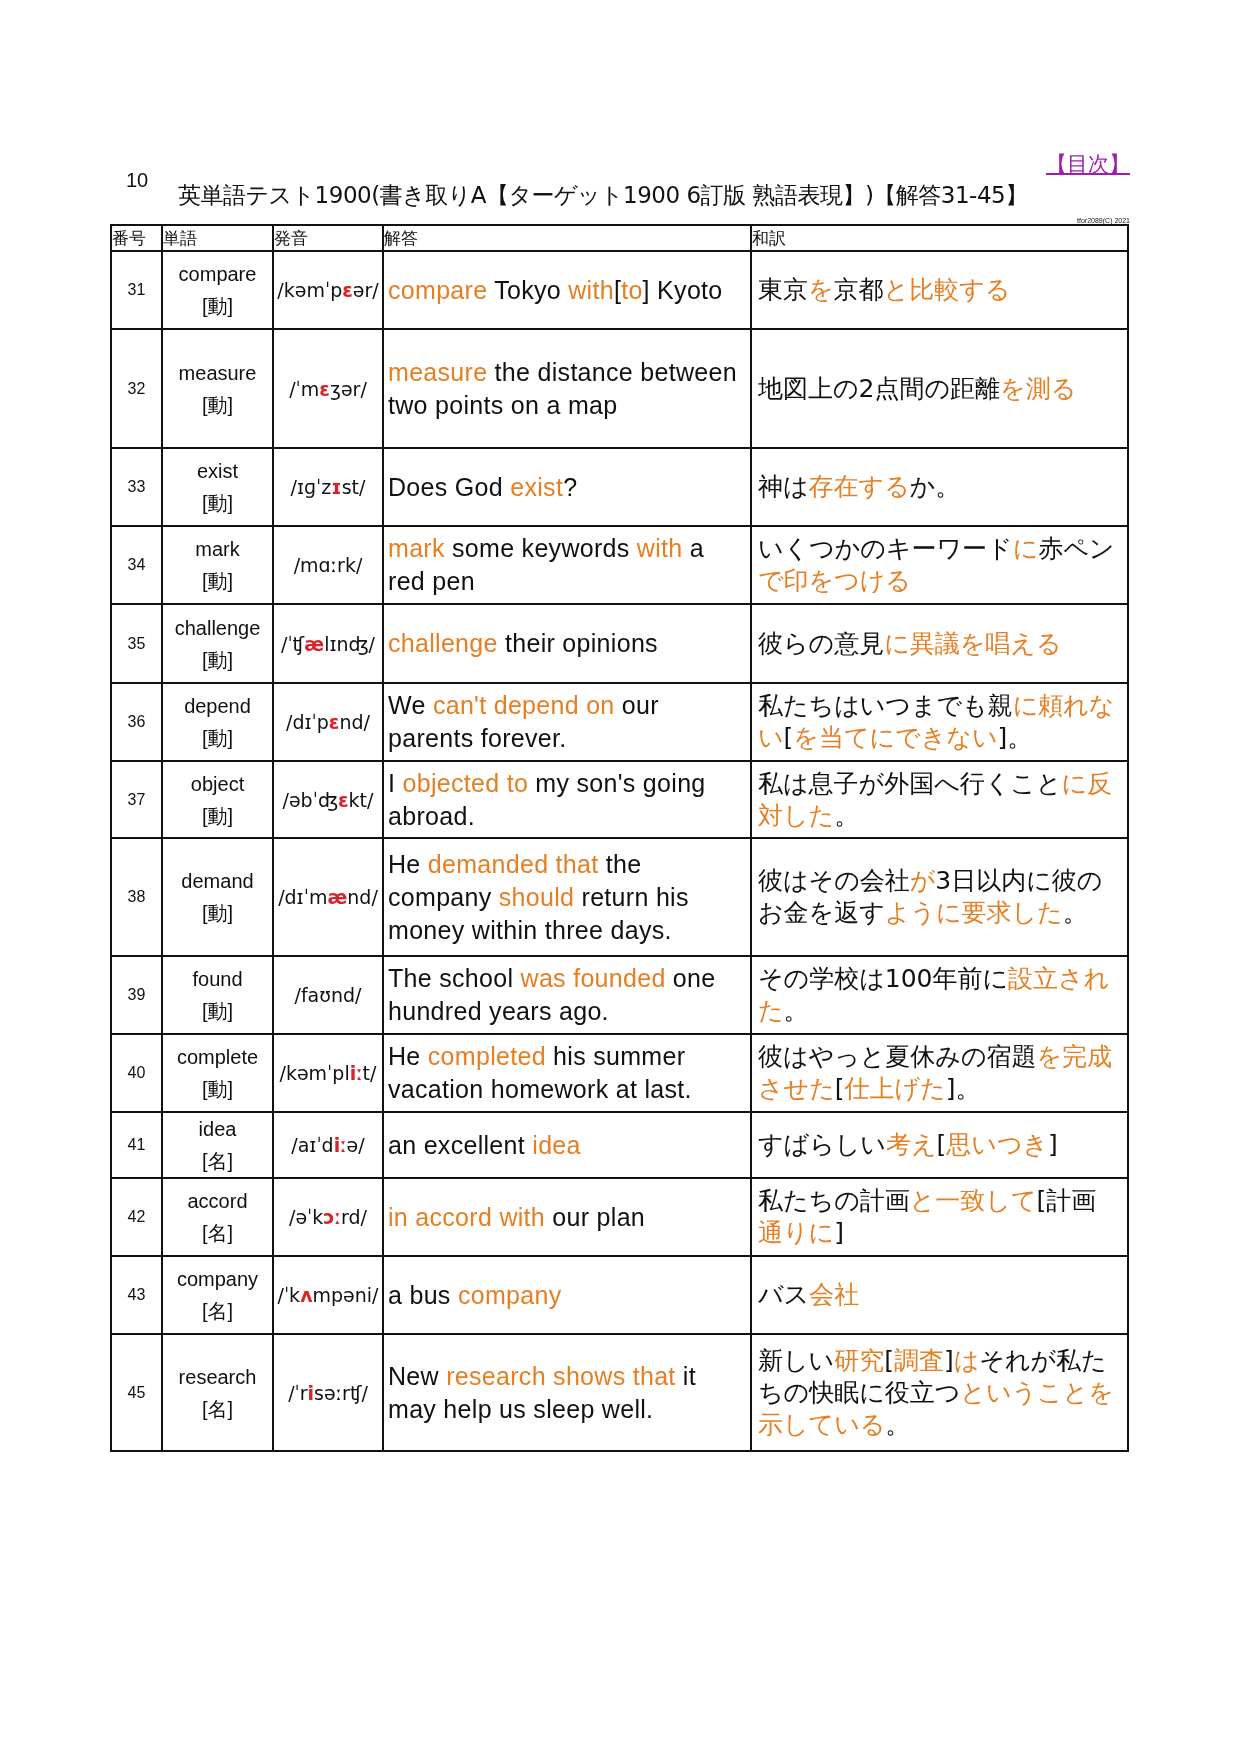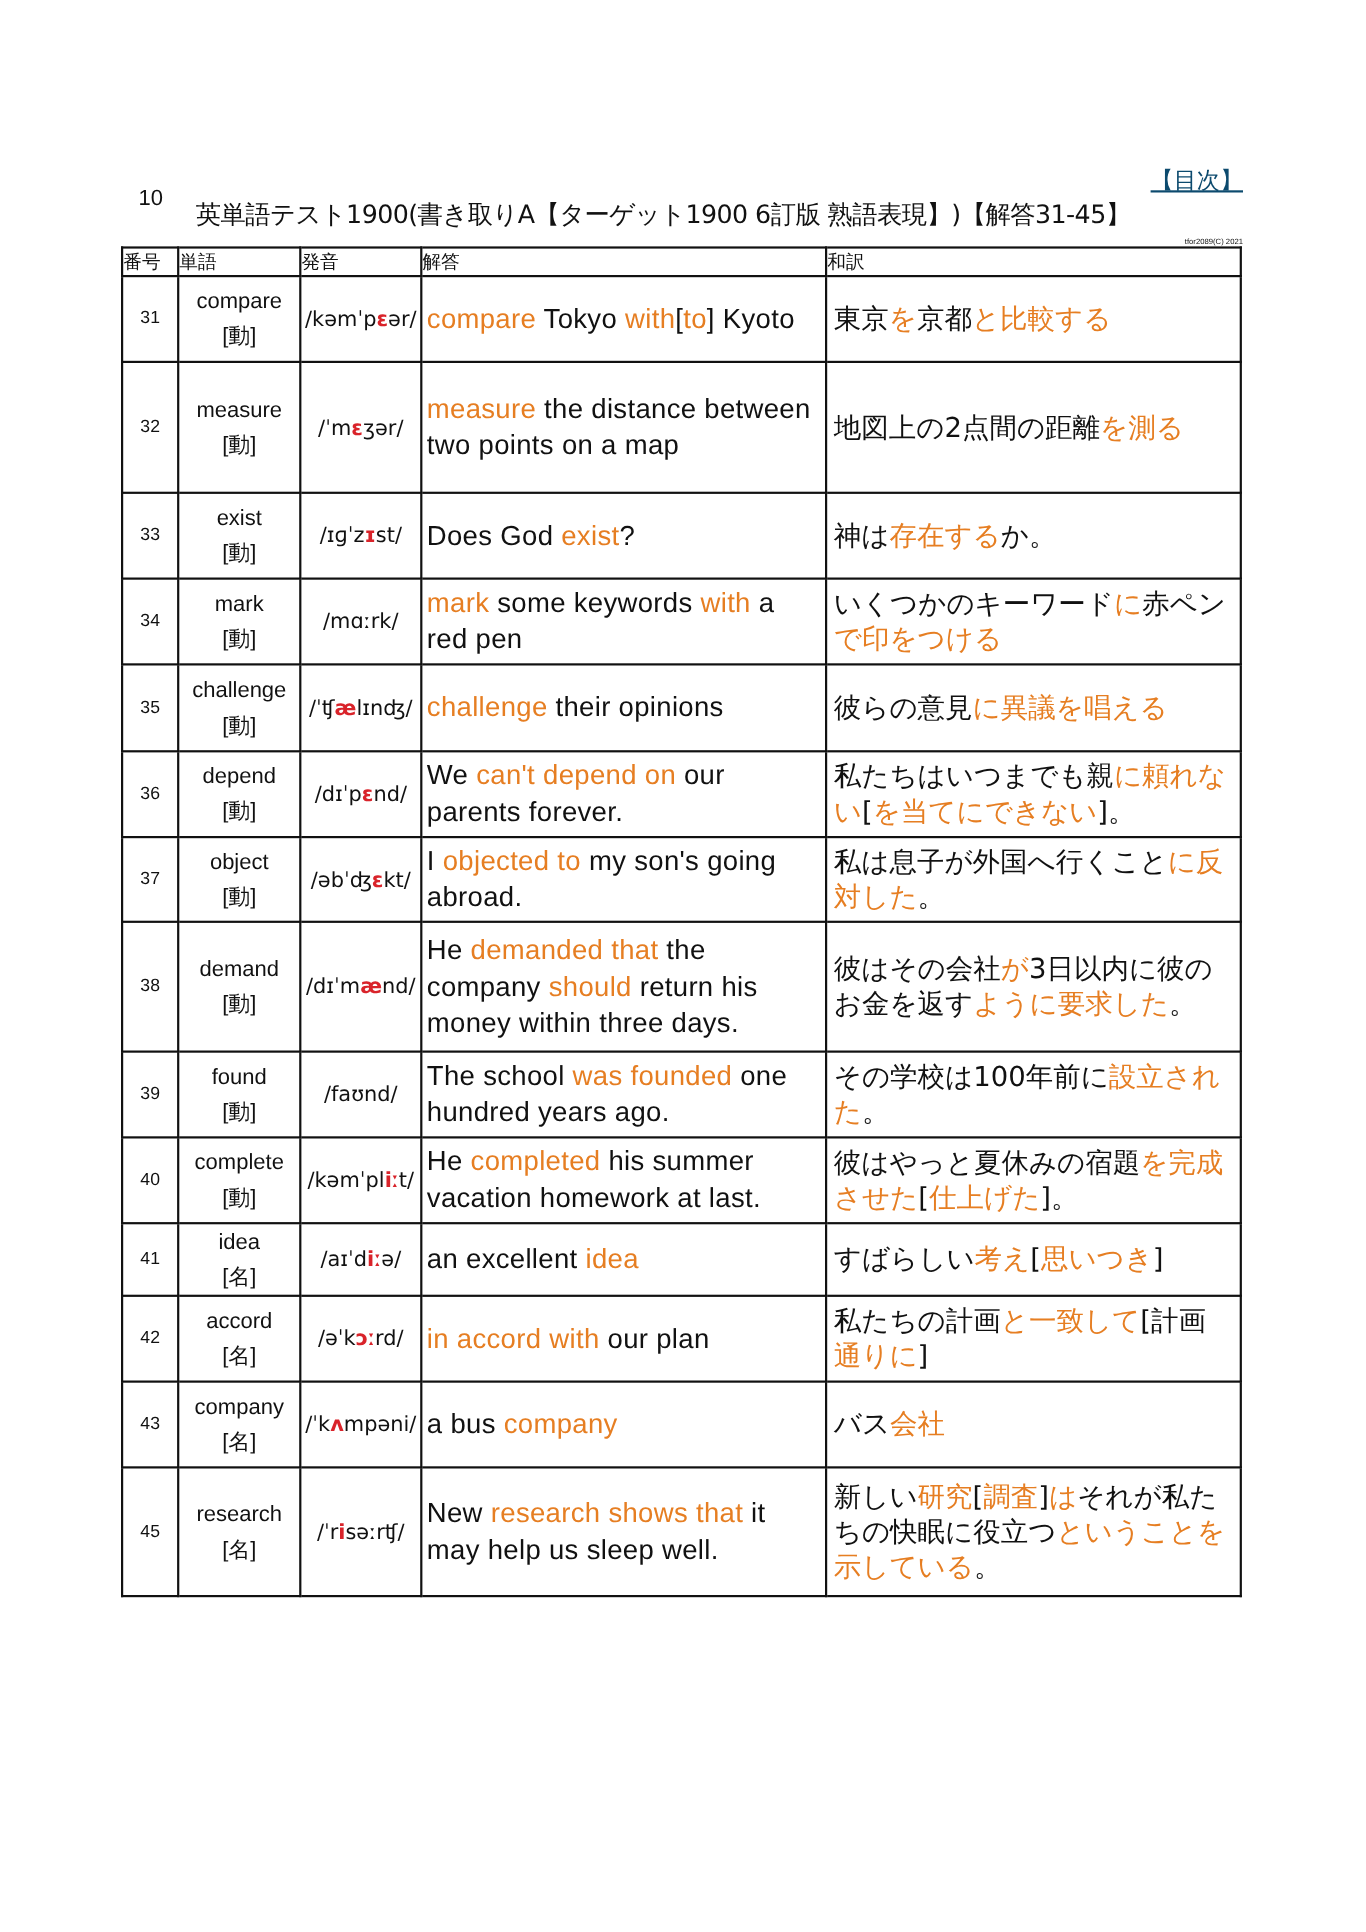--- a/index.html
+++ b/index.html
@@ -1,18 +1,18 @@
 <!DOCTYPE html>
 <html><head>
 <meta charset="utf-8">
 <style>
   html, body { margin:0; padding:0; background:#ffffff; }
   body { width:1242px; height:1756px; position:relative; font-family:"DejaVu Sans", "Liberation Sans", sans-serif; color:#111; overflow:hidden; }
   .page-num { position:absolute; left:126px; top:152px; font-size:20px; font-family:"Liberation Sans", sans-serif;margin-top:17px; }
-  .toc-link { position:absolute; right:112px; top:150px; font-size:21px; color:#0c4a6e; text-decoration:underline; font-family:"DejaVu Sans", sans-serif; }
+  .toc-link { position:absolute; right:112px; top:150px; font-size:21px; color:#a21caf; text-decoration:underline; font-family:"DejaVu Sans", sans-serif; }
   .title { position:absolute; left:178px; top:180px; font-size:23px; font-family:"DejaVu Sans", sans-serif; letter-spacing:-0.5px; white-space:nowrap; }
   .copyright { position:absolute; right:112px; top:217px; font-size:7px; font-family:"Liberation Sans", sans-serif; }
   table { position:absolute; left:110px; top:224px; border-collapse:collapse; width:1017px; table-layout:fixed; }
   td, th { border:2px solid #111; padding:0; vertical-align:middle; }
   th { font-weight:normal; font-size:17px; height:24px; text-align:left; font-family:"DejaVu Sans", sans-serif; }
   td.num { text-align:center; font-size:16px; font-family:"Liberation Sans", sans-serif; }
   td.word { text-align:center; font-size:20px; line-height:32px; font-family:"Liberation Sans", sans-serif; }
   td.pron { text-align:center; font-size:19px; line-height:32px; font-family:"DejaVu Sans", sans-serif; padding:0 1px; word-break:break-all; }
   td.ans { font-size:25px; line-height:33px; padding:0 4px; font-family:"Liberation Sans", sans-serif; letter-spacing:0.3px; }
   td.jp { font-size:25px; line-height:32px; padding:0 6px; font-family:"DejaVu Sans", sans-serif; }

